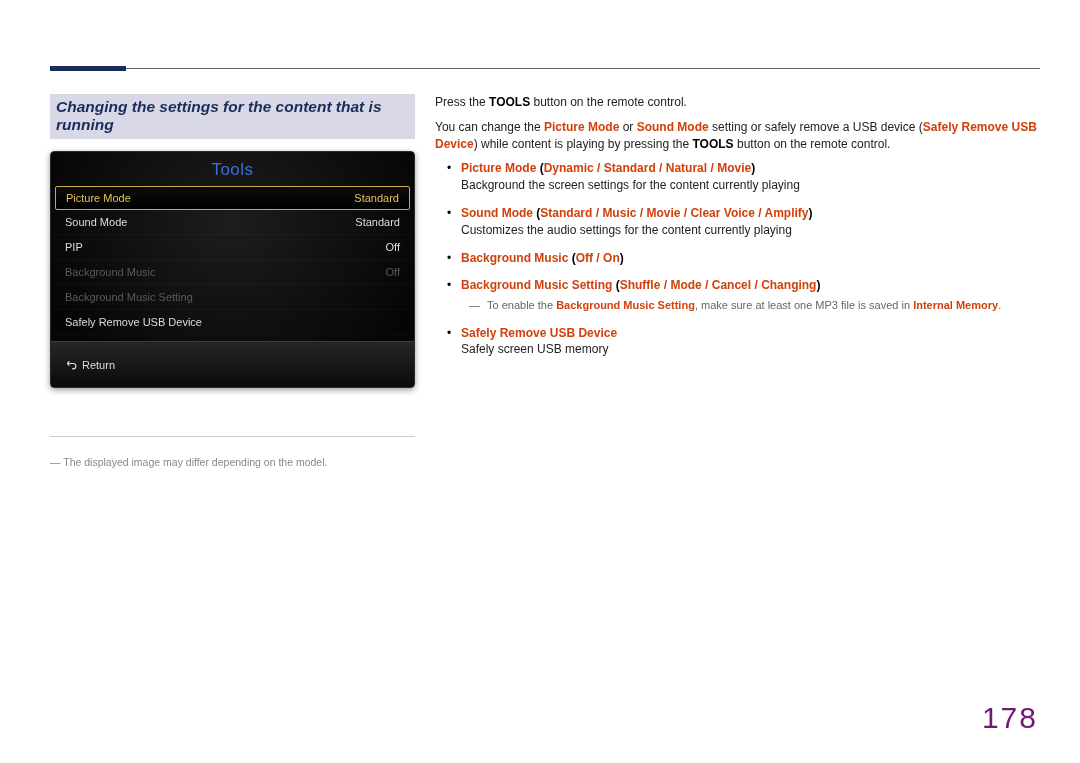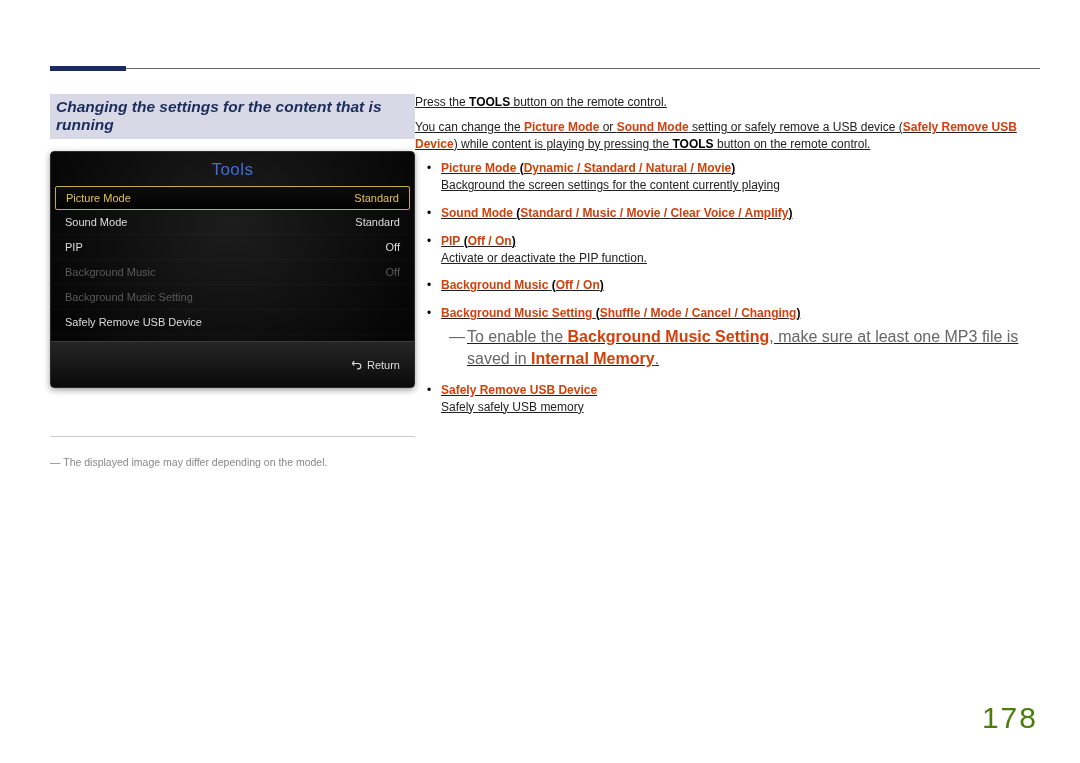--- a/index.html
+++ b/index.html
@@ -27,23 +27,24 @@
     width: 76px;
     height: 5px;
     background: #1a2d5a;
   }
   .content {
     position: absolute;
     top: 94px;
     left: 50px;
     right: 40px;
     display: flex;
+    gap: 20px;
   }
   .left-col { width: 365px; flex: 0 0 365px; }
-  .right-col { flex: 1; font-size: 12px; line-height: 1.4; color: #222; text-decoration: underline; }
+  .right-col { flex: 1; font-size: 12px; line-height: 1.4; color: #222; }
 
   .section-title {
     display: block;
     background: #d8d8e6;
     color: #1a2d5a;
     font-weight: bold;
     font-style: italic;
     font-size: 15.5px;
     padding: 4px 8px 5px 6px;
     margin-bottom: 12px;
@@ -84,21 +85,20 @@
     border-radius: 2px;
     padding: 5px 10px;
   }
   .tv-row.selected span { color: #e3c15a; }
   .tv-row.dim span { color: #5a5a5a; }
   .tv-footer {
     height: 46px;
     background: linear-gradient(to bottom, #262626, #0a0a0a);
     border-top: 1px solid #3a3a3a;
     display: flex;
-    justify-content: flex-end;
     align-items: center;
     padding: 0 14px;
     font-size: 11px;
     color: #ddd;
     gap: 6px;
   }
   .return-icon {
     display: inline-flex;
     align-items: center;
     gap: 4px;
@@ -126,41 +126,41 @@
     left: 12px;
     top: 0;
     color: #000;
     font-size: 12px;
   }
   .right-col .sub-desc { color: #222; }
   .right-col .note-line {
     position: relative;
     padding-left: 26px;
     margin: 4px 0 10px 0;
-    font-size: 16px;
+    font-size: 11px;
     color: #666;
     border: none;
   }
   .right-col .note-line::before {
     content: "―";
     position: absolute;
     left: 8px;
     top: 0;
     color: #666;
   }
   .b-orange { color: #d1410c; font-weight: bold; }
   .b-black { color: #000; font-weight: bold; }
   .sep { color: #d1410c; font-weight: bold; }
 
   .page-num {
     position: absolute;
     right: 42px;
     bottom: 28px;
     font-size: 30px;
-    color: #4d7c0f;
+    color: #701a75;
     font-weight: 300;
     letter-spacing: 2px;
   }
 </style>
 </head>
 <body>
 
 <div class="top-rule"></div>
 <div class="top-accent"></div>
 
@@ -222,41 +222,37 @@
 
       <li>
         <span class="b-orange">Picture Mode</span>
         <span class="b-black"> (</span><span class="b-orange">Dynamic</span><span class="sep"> / </span><span class="b-orange">Standard</span><span class="sep"> / </span><span class="b-orange">Natural</span><span class="sep"> / </span><span class="b-orange">Movie</span><span class="b-black">)</span>
         <div class="sub-desc">Background the screen settings for the content currently playing</div>
       </li>
 
       <li>
         <span class="b-orange">Sound Mode</span>
         <span class="b-black"> (</span><span class="b-orange">Standard</span><span class="sep"> / </span><span class="b-orange">Music</span><span class="sep"> / </span><span class="b-orange">Movie</span><span class="sep"> / </span><span class="b-orange">Clear Voice</span><span class="sep"> / </span><span class="b-orange">Amplify</span><span class="b-black">)</span>
-      </li>
-
-      <li>
-        <span class="b-orange">PIP</span>
-        <span class="b-black"> (</span><span class="b-orange">Off</span><span class="sep"> / </span><span class="b-orange">On</span><span class="b-black">)</span>
-        <div class="sub-desc">Activate or deactivate the PIP function.</div>
-      </li>
+        <div class="sub-desc">Customizes the audio settings for the content currently playing</div>
+      </li>
+
 
       <li>
         <span class="b-orange">Background Music</span>
         <span class="b-black"> (</span><span class="b-orange">Off</span><span class="sep"> / </span><span class="b-orange">On</span><span class="b-black">)</span>
       </li>
 
       <li>
         <span class="b-orange">Background Music Setting</span>
         <span class="b-black"> (</span><span class="b-orange">Shuffle</span><span class="sep"> / </span><span class="b-orange">Mode</span><span class="sep"> / </span><span class="b-orange">Cancel</span><span class="sep"> / </span><span class="b-orange">Changing</span><span class="b-black">)</span>
         <div class="note-line"><span>To enable the </span><span class="b-orange">Background Music Setting</span><span>, make sure at least one MP3 file is saved in </span><span class="b-orange">Internal Memory</span><span>.</span></div>
       </li>
 
       <li>
         <span class="b-orange">Safely Remove USB Device</span>
-        <div class="sub-desc">Safely safely USB memory</div>
+        <div class="sub-desc">Safely screen USB memory</div>
       </li>
 
     </ul>
   </div>
 </div>
 
 <div class="page-num">178</div>
 
 </body></html>

